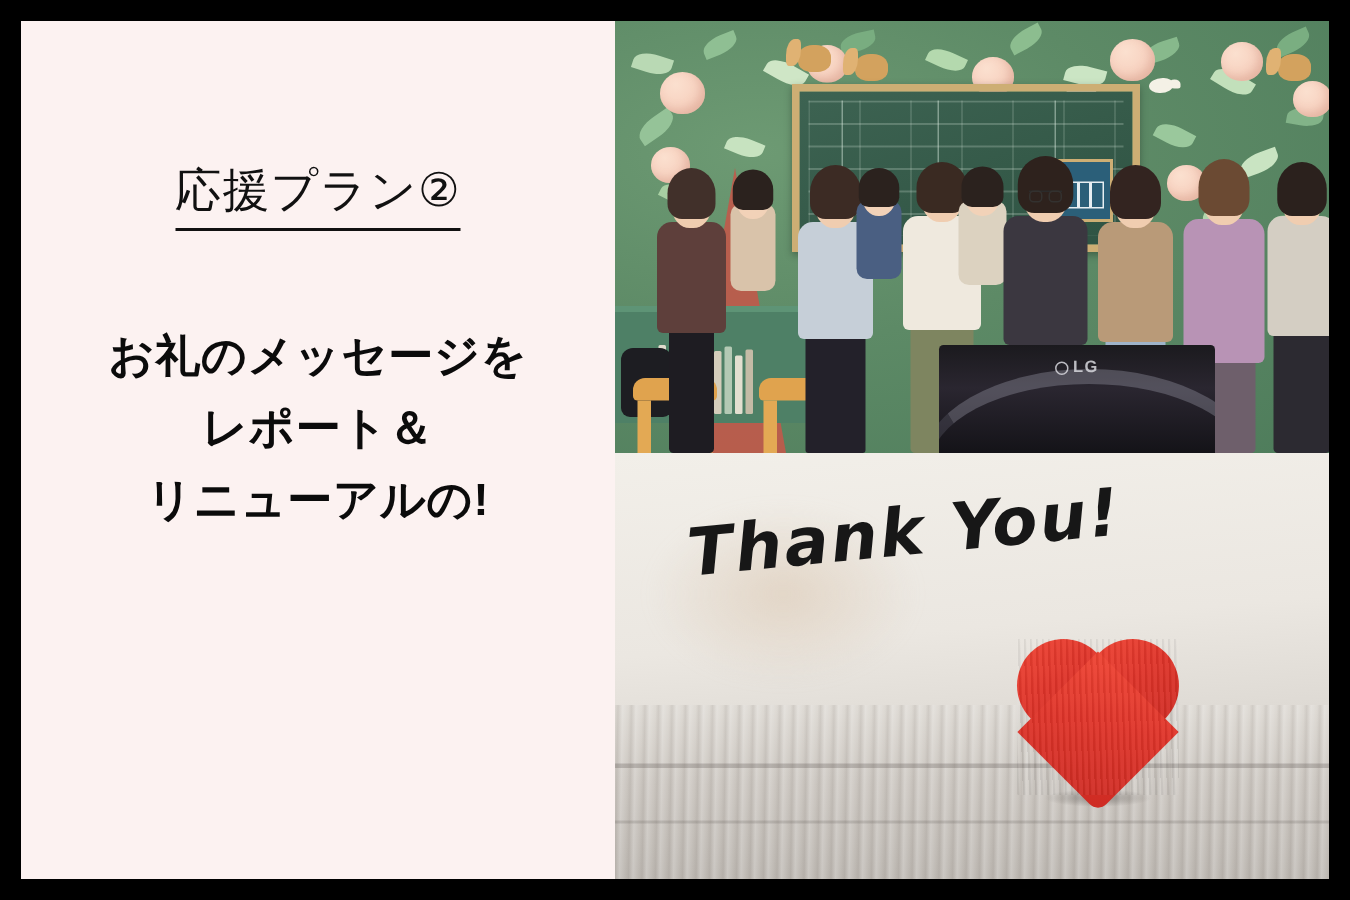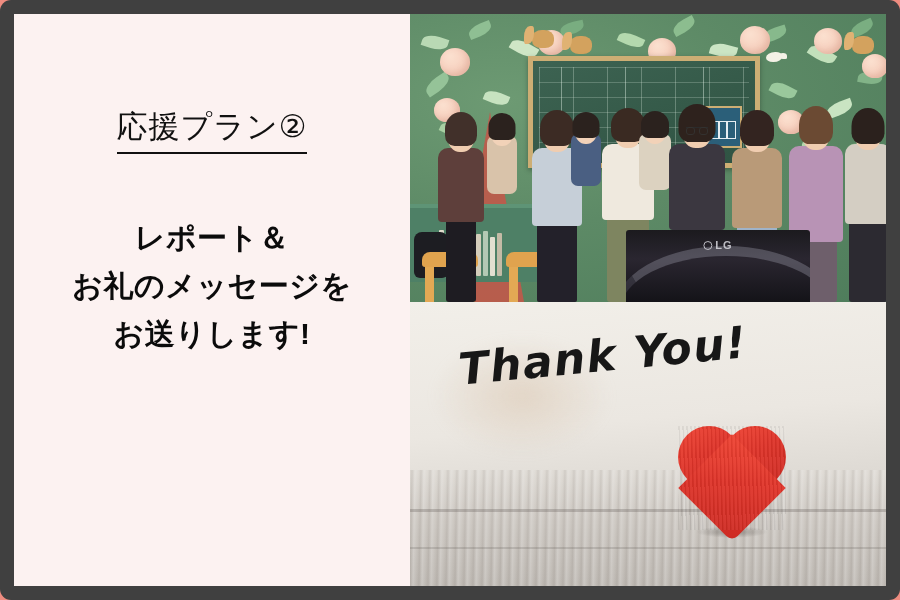--- a/index.html
+++ b/index.html
@@ -3,23 +3,22 @@
 <meta charset="utf-8">
 <style>
   html,body{margin:0;padding:0;}
   body{
     width:900px;height:600px;overflow:hidden;
     font-family:"Liberation Sans","DejaVu Sans",sans-serif;
     background:#ef8c80;
   }
   .slide{
     position:relative;width:900px;height:600px;
-    background:#404040;
+    background:#000000;
     box-sizing:border-box;
-    border-radius:11px;
   }
   .inner{
     position:absolute;left:14px;top:14px;
     width:872px;height:572px;
     background:#fcf2f1;
     overflow:hidden;
   }
 
   
   .text-col{
@@ -299,23 +298,23 @@
 <div class="slide">
   <div class="inner">
 
     <div class="text-col">
 
       <div class="plan-title">
         <span class="ul">応援プラン②</span>
       </div>
 
       <div class="body-lines">
+        <span class="body-line">お礼のメッセージを</span>
         <span class="body-line">レポート＆</span>
-        <span class="body-line">お礼のメッセージを</span>
-        <span class="body-line">お送りします!</span>
+        <span class="body-line">リニューアルの!</span>
       </div>
 
     </div>
 
     <div class="photo-col">
 
       <div class="photo-group">
         <div class="wall"></div>
 
         <div class="trunk t1"></div>

